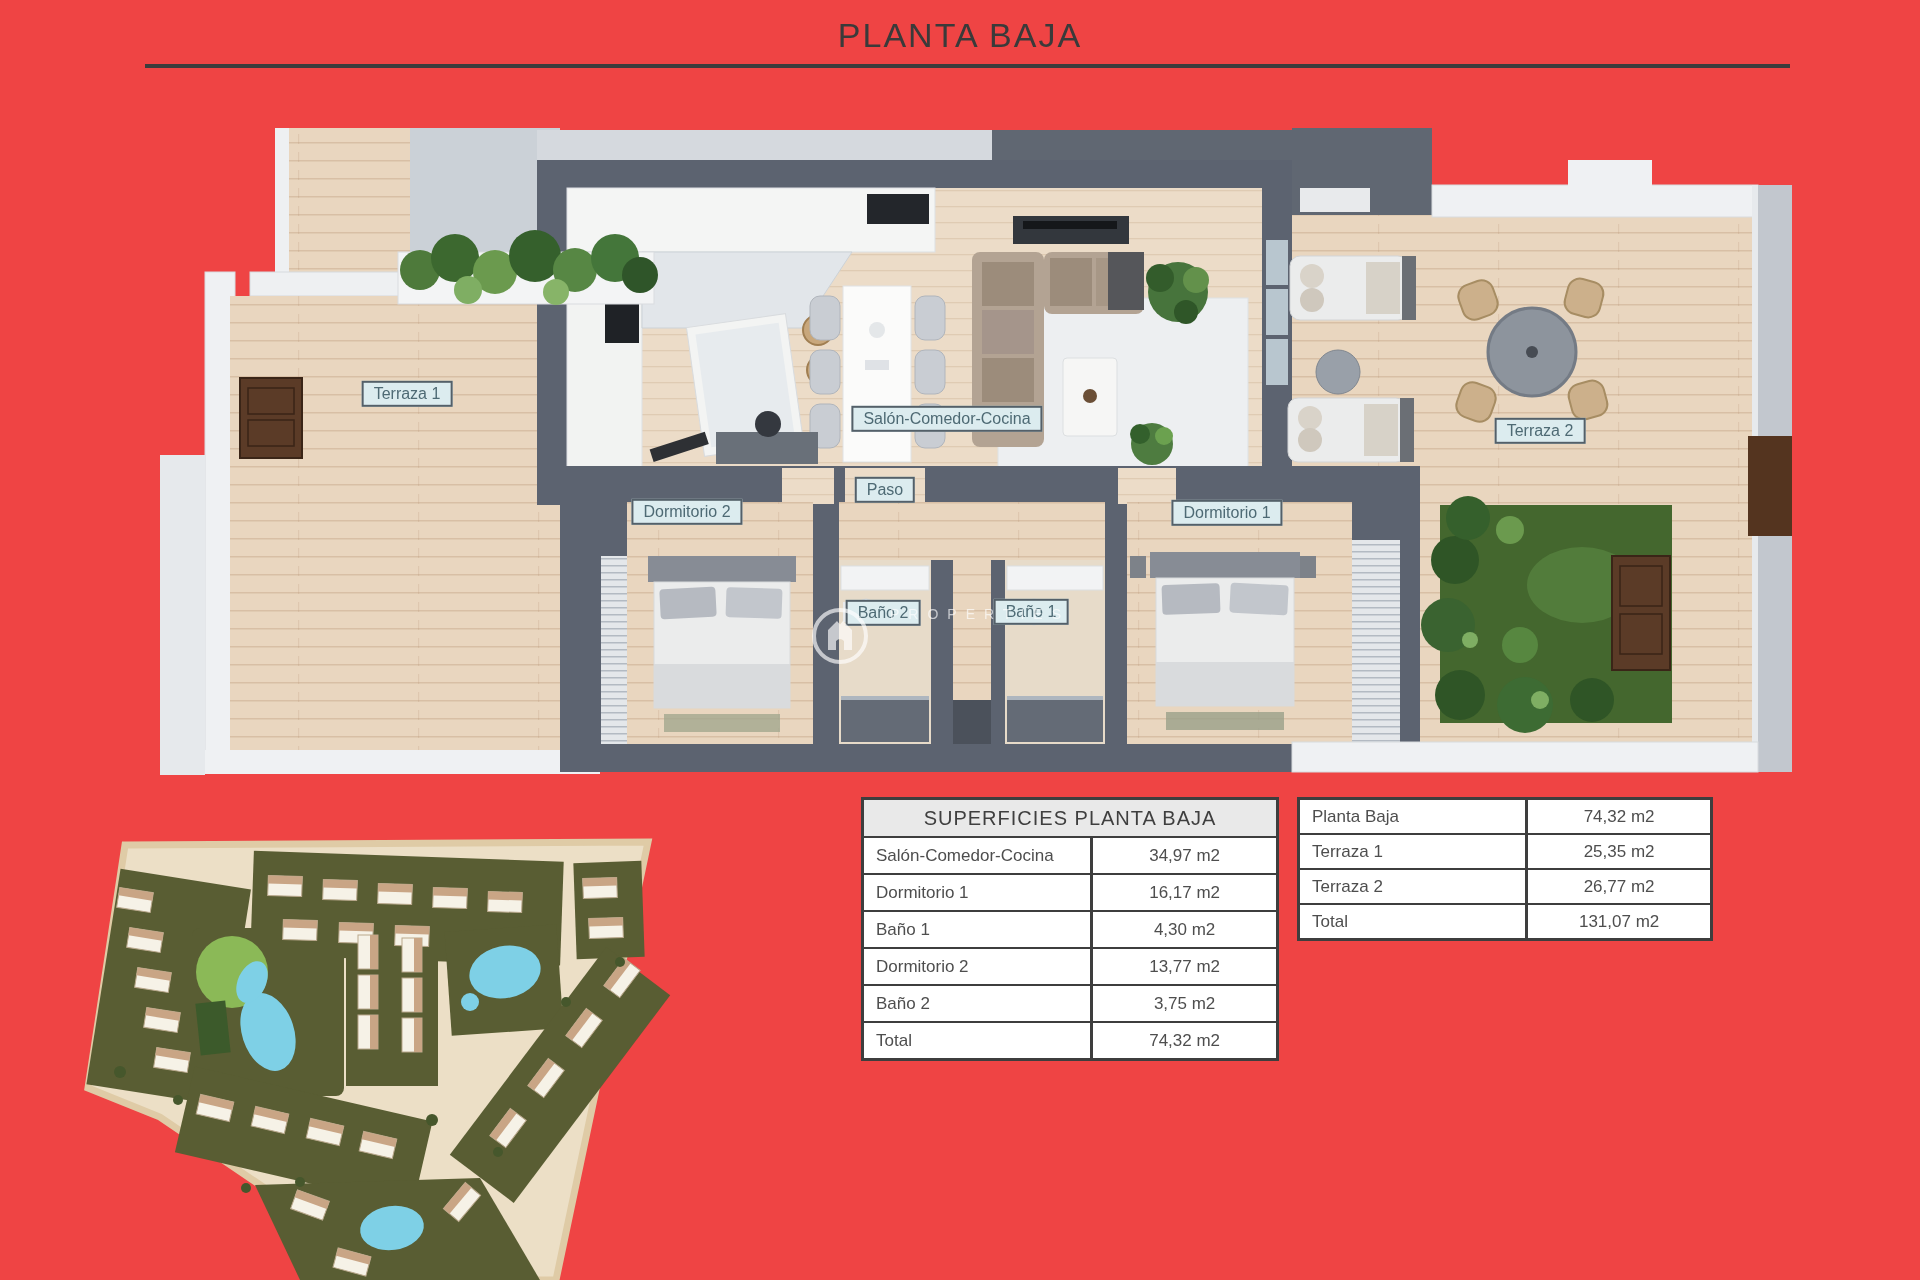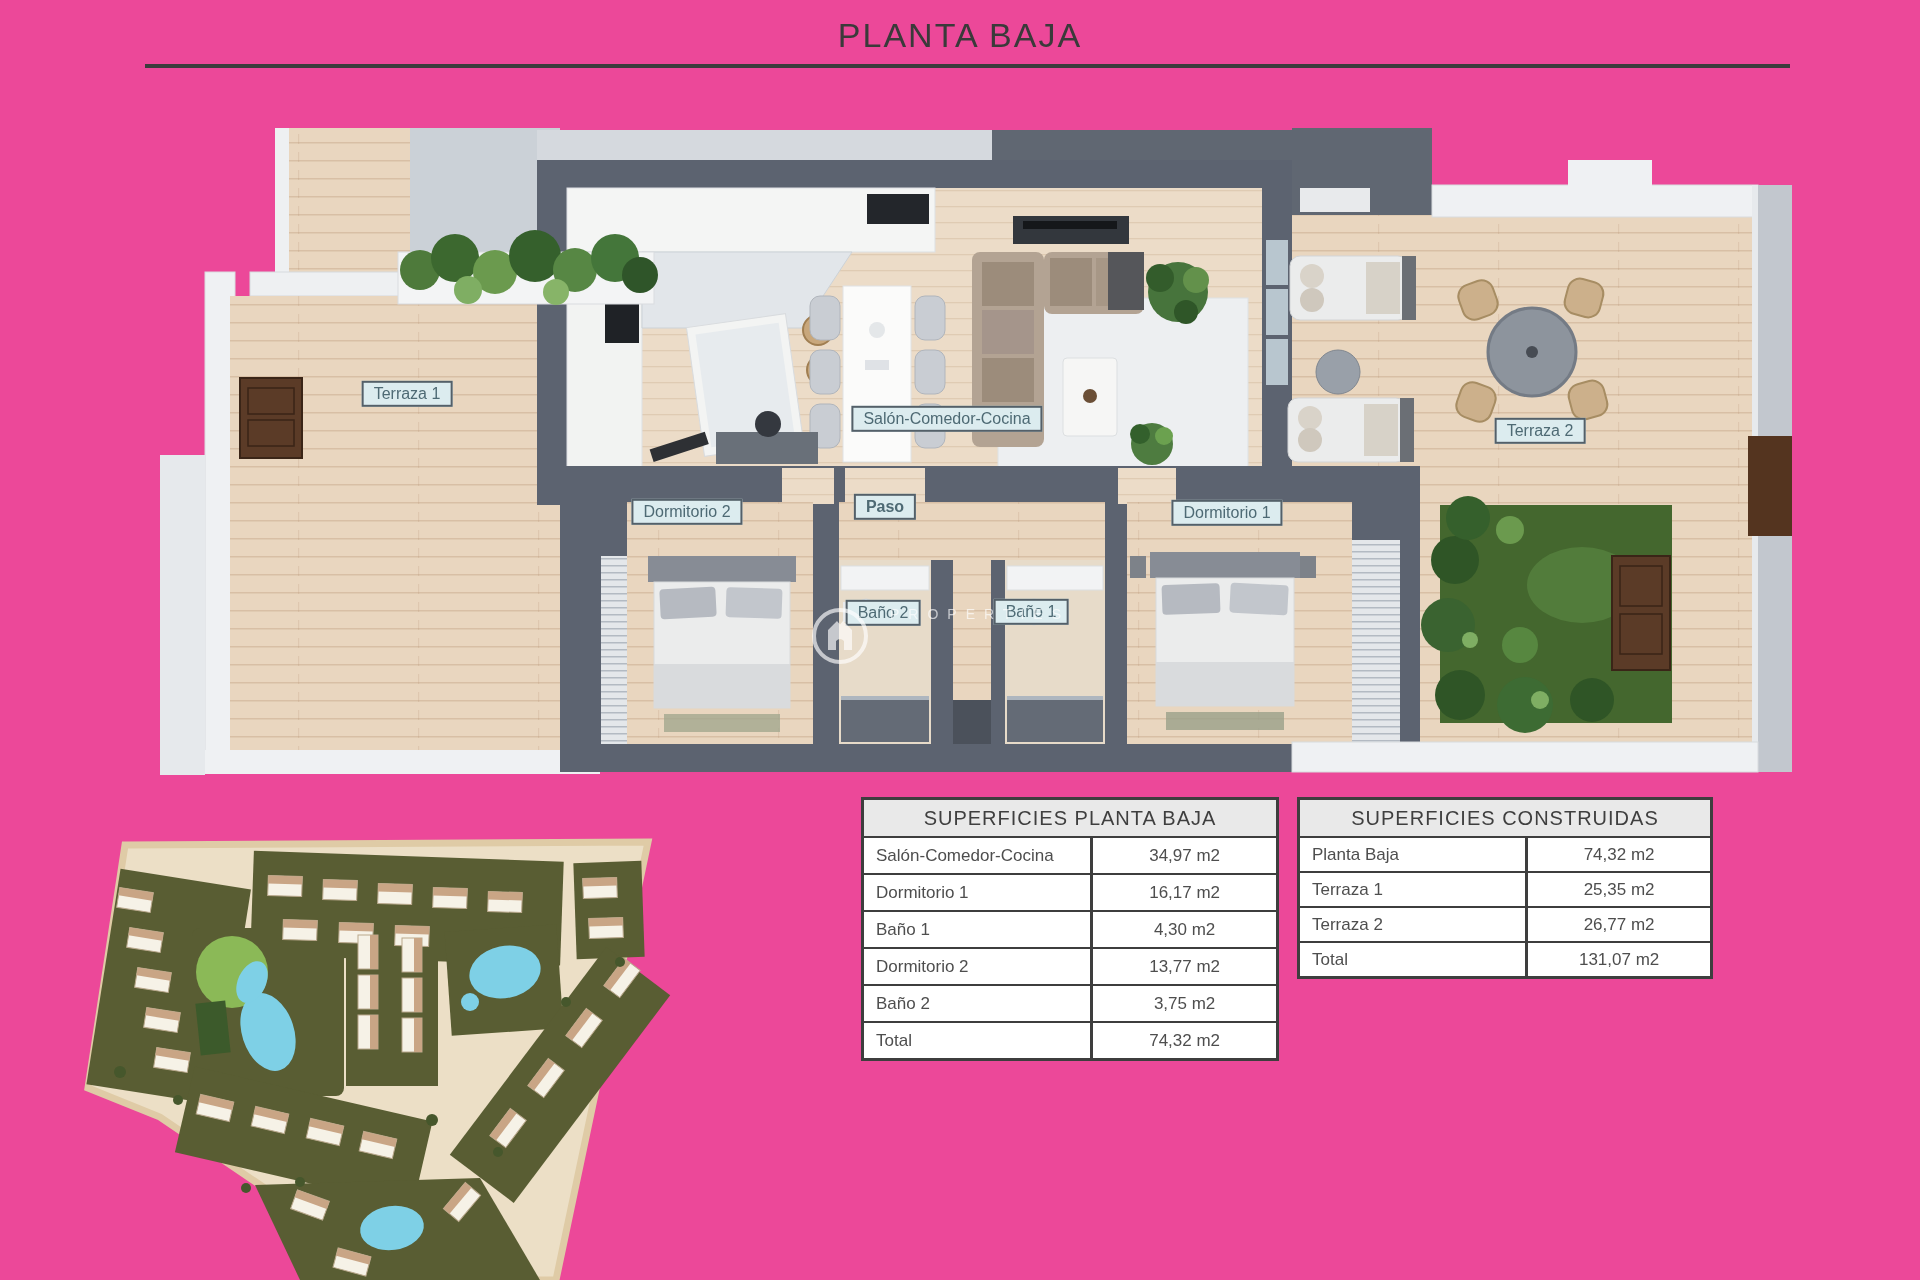--- a/index.html
+++ b/index.html
@@ -1,16 +1,16 @@
 <!DOCTYPE html>
 <html><head>
 <meta charset="utf-8">
 <style>
   html,body{margin:0;padding:0;background:#ffffff;}
-  .stage{position:relative;width:1920px;height:1280px;background:#ec4899;overflow:hidden;
+  .stage{position:relative;width:1920px;height:1280px;background:#ef4444;overflow:hidden;
          font-family:"Liberation Sans",sans-serif;}
   .page-title{position:absolute;left:0;top:16px;width:100%;text-align:center;
               font-size:34px;letter-spacing:2px;color:#3a3a3a;font-weight:400;}
   .title-rule{position:absolute;left:145px;top:64px;width:1645px;height:4px;background:#3c3c3c;}
   .plan-svg{position:absolute;left:0;top:0;}
   .room-label{position:absolute;transform:translate(-50%,-50%);background:#dcecef;
               border:2px solid #546069;color:#4e6a74;font-size:16px;line-height:1.15;
               padding:2px 10px;white-space:nowrap;}
   .watermark{position:absolute;left:804px;top:600px;display:flex;align-items:flex-start;
              gap:14px;color:rgba(255,255,255,0.65);pointer-events:none;}
@@ -324,21 +324,21 @@
       <circle cx="498" cy="1152" r="5" fill="#46572c"></circle>
         <circle cx="620" cy="962" r="5" fill="#46572c"></circle>
       <circle cx="566" cy="1002" r="5" fill="#46572c"></circle>
         <circle cx="246" cy="1188" r="5" fill="#46572c"></circle>
     </g>
   </svg>
 
   <div class="room-label" style="left:407px;top:394px;">Terraza 1</div>
   <div class="room-label" style="left:947px;top:419px;">Salón-Comedor-Cocina</div>
   <div class="room-label" style="left:687px;top:512px;">Dormitorio 2</div>
-  <div class="room-label" style="left:885px;top:507px;font-weight:bold;">Paso</div>
+  <div class="room-label" style="left:885px;top:490px;">Paso</div>
   <div class="room-label" style="left:1227px;top:513px;">Dormitorio 1</div>
   <div class="room-label" style="left:883px;top:613px;">Baño 2</div>
   <div class="room-label" style="left:1031px;top:612px;">Baño 1</div>
   <div class="room-label" style="left:1540px;top:431px;">Terraza 2</div>
 
   <div class="watermark">
     <svg width="72" height="72" viewBox="0 0 72 72">
       <circle cx="36" cy="36" r="26" fill="none" stroke="rgba(255,255,255,0.65)" stroke-width="4"></circle>
       <path d="M24 50 V30 L33 21 L36 24.5 L39 21 L48 30 V50 Z M32 50 V41 Q36 37 40 41 V50 Z" fill="rgba(255,255,255,0.65)" fill-rule="evenodd"></path>
     </svg>
@@ -369,21 +369,20 @@
       <div class="tlabel">Baño 2</div>
       <div class="tvalue">3,75 m2</div>
     </div>
     <div class="trow">
       <div class="tlabel">Total</div>
       <div class="tvalue">74,32 m2</div>
     </div>
   </div>
 
   <div class="surf-table t-right" style="left:1297px;top:797px;width:410px;">
-    <div class="thead">SUPERFICIES CONSTRUIDAS</div>
     <div class="trow">
       <div class="tlabel">Planta Baja</div>
       <div class="tvalue">74,32 m2</div>
     </div>
     <div class="trow">
       <div class="tlabel">Terraza 1</div>
       <div class="tvalue">25,35 m2</div>
     </div>
     <div class="trow">
       <div class="tlabel">Terraza 2</div>

